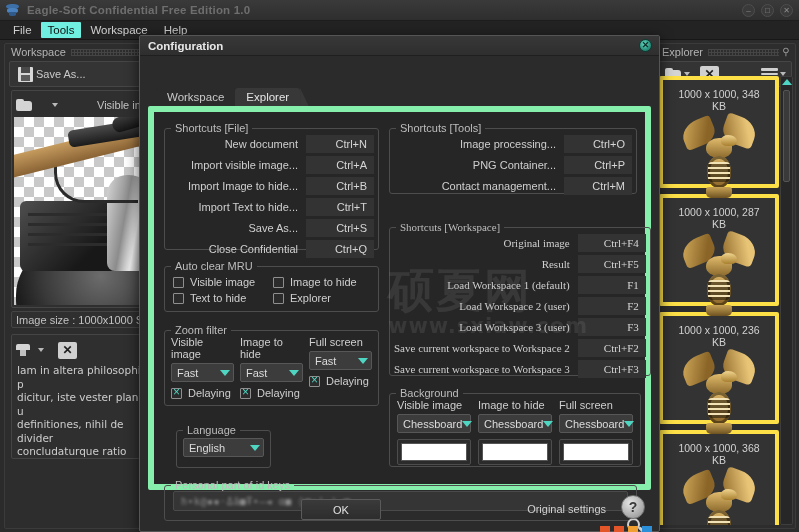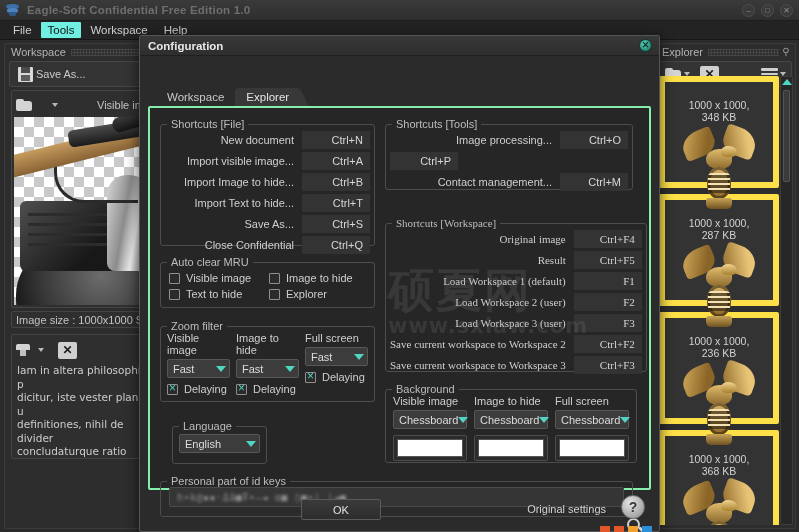--- a/index.html
+++ b/index.html
@@ -233,22 +233,22 @@
     display: flex; align-items: center; padding: 0 5px;
   }
   .hamburger { width: 17px; height: 12px; display: flex; flex-direction: column;
     justify-content: space-between; margin-left: auto; }
   .hamburger i { display: block; height: 2.5px; background: #cfcfcf; border-radius: 1px; }
   .ex-list {
     position: absolute; left: 3px; top: 32px; right: 16px; bottom: 3px;
     overflow: hidden;
   }
   .thumb {
-    border: 6px solid #fde047; border-radius: 2px; background: #333;
-    margin-bottom: 6px; padding: 16px; height: 112px;
+    border: 4px solid #fde047; border-radius: 2px; background: #333;
+    margin-bottom: 6px; padding: 7px; height: 112px;
   }
   .thumb .cap {
     text-align: center; font-size: 10.5px; color: #d2d2d2; padding: 1px 0 0;
   }
   .thumb .art {
     height: 92px; position: relative; overflow: hidden;
   }
   .eagle { position: absolute; left: 50%; top: 4px; transform: translateX(-50%);
     width: 76px; height: 86px; }
   .eagle .wingL {
@@ -343,21 +343,21 @@
     background: #383838; color: #e4e4e4;
   }
   .tab.active::after {
     content: ''; position: absolute; right: -9px; top: 0; bottom: 0; width: 9px;
     background: #383838;
     clip-path: polygon(0 0, 100% 100%, 0 100%);
   }
 
   .tabpane {
     position: absolute; left: 8px; top: 50px; right: 8px; bottom: 42px;
-    background: #262626; border: 2px solid #86efac; border-radius: 2px;
+    background: #262626; border: 6px solid #86efac; border-radius: 2px;
   }
 
   fieldset.grp {
     position: absolute;
     border: 1px solid #4d4d4d; border-radius: 3px;
     padding: 0;
   }
   fieldset.grp > legend {
     font-size: 11px; color: #bdbdbd; padding: 0 4px; margin-left: 6px;
   }
@@ -679,20 +679,21 @@
           </div>
         </fieldset>
 
         <fieldset class="grp" style="left:235px; top:10px; width:248px; height:72px;">
           <legend>Shortcuts [Tools]</legend>
           <div class="sc-row">
             <span class="sc-label">Image processing...</span>
             <span class="sc-key">Ctrl+O</span>
           </div>
           <div class="sc-row">
+            <span class="sc-label">PNG Container...</span>
             <span class="sc-key">Ctrl+P</span>
           </div>
           <div class="sc-row">
             <span class="sc-label">Contact management...</span>
             <span class="sc-key">Ctrl+M</span>
           </div>
         </fieldset>
 
         <fieldset class="grp" style="left:235px; top:109px; width:248px; height:155px;font-family:Liberation Serif, serif;">
           <legend>Shortcuts [Workspace]</legend>

